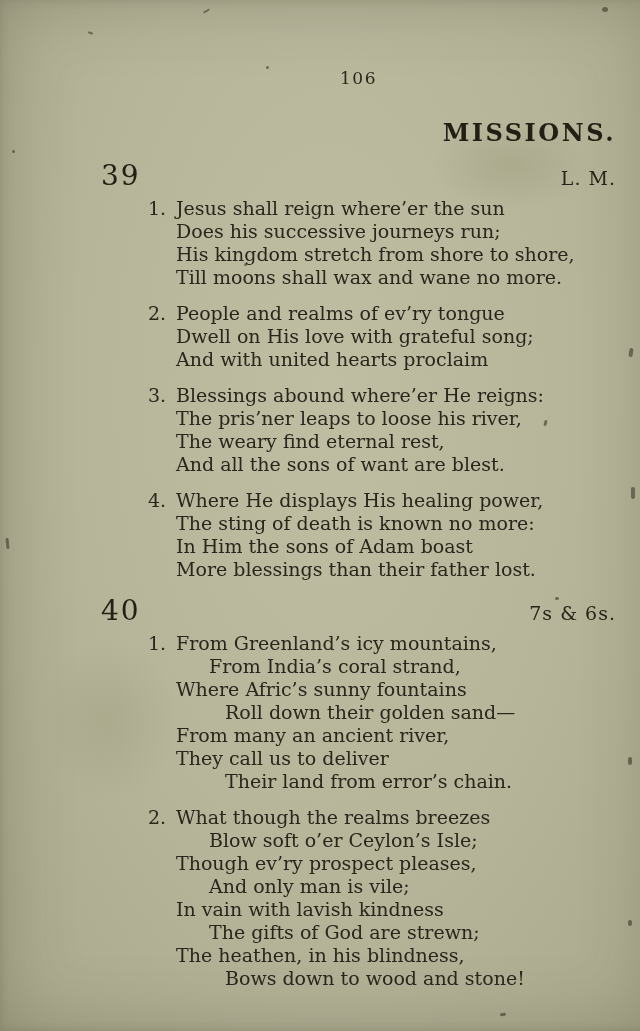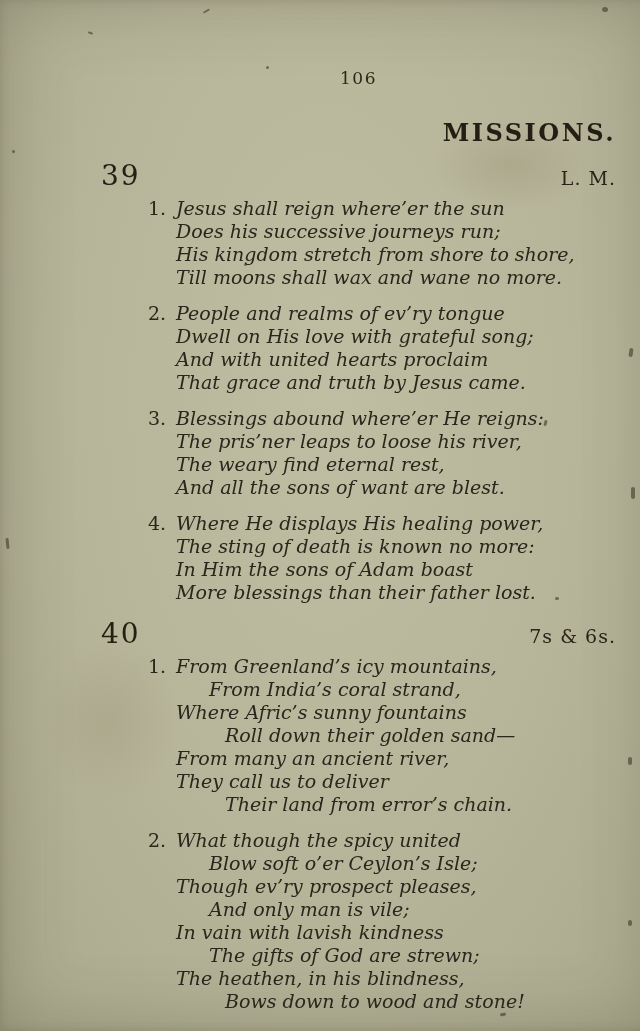--- a/index.html
+++ b/index.html
@@ -38,21 +38,21 @@
     margin:0 0 5px 0;
     gap:28px;
   }
   .hymn-number{font-size:28px;letter-spacing:2px;color:#242014;}
   .hymn-meter{font-size:19px;letter-spacing:1px;color:#282417;}
   .verse{display:flex;margin-bottom:13px;}
   .vnum{
     width:75px;box-sizing:border-box;padding-left:47px;
     font-size:19px;line-height:23px;flex:none;color:#2a261a;
   }
-  .vlines{flex:1;font-style:italic;}
+  .vlines{flex:1;}
   .line{font-size:19px;line-height:23px;white-space:nowrap;}
   .line.indent-1{padding-left:33px;}
   .line.indent-2{padding-left:49px;}
 </style>
 </head>
 <body>
 
 <div class="page">
 
   <div class="stain a"></div>
@@ -91,21 +91,20 @@
               <div class="line indent-0">His kingdom stretch from shore to shore,</div>
               <div class="line indent-0">Till moons shall wax and wane no more.</div>
             </div>
           </div>
           <div class="verse">
             <span class="vnum">2.</span>
             <div class="vlines">
               <div class="line indent-0">People and realms of ev’ry tongue</div>
               <div class="line indent-0">Dwell on His love with grateful song;</div>
               <div class="line indent-0">And with united hearts proclaim</div>
-              <div class="line indent-0">That grace and truth by Jesus came.</div>
             </div>
           </div>
           <div class="verse">
             <span class="vnum">3.</span>
             <div class="vlines">
               <div class="line indent-0">Blessings abound where’er He reigns:</div>
               <div class="line indent-0">The pris’ner leaps to loose his river,</div>
               <div class="line indent-0">The weary find eternal rest,</div>
               <div class="line indent-0">And all the sons of want are blest.</div>
             </div>
@@ -133,21 +132,21 @@
               <div class="line indent-0">Where Afric’s sunny fountains</div>
               <div class="line indent-2">Roll down their golden sand—</div>
               <div class="line indent-0">From many an ancient river,</div>
               <div class="line indent-0">They call us to deliver</div>
               <div class="line indent-2">Their land from error’s chain.</div>
             </div>
           </div>
           <div class="verse">
             <span class="vnum">2.</span>
             <div class="vlines">
-              <div class="line indent-0">What though the spicy united</div>
+              <div class="line indent-0">What though the realms breezes</div>
               <div class="line indent-1">Blow soft o’er Ceylon’s Isle;</div>
               <div class="line indent-0">Though ev’ry prospect pleases,</div>
               <div class="line indent-1">And only man is vile;</div>
               <div class="line indent-0">In vain with lavish kindness</div>
               <div class="line indent-1">The gifts of God are strewn;</div>
               <div class="line indent-0">The heathen, in his blindness,</div>
               <div class="line indent-2">Bows down to wood and stone!</div>
             </div>
           </div>
         </section>

